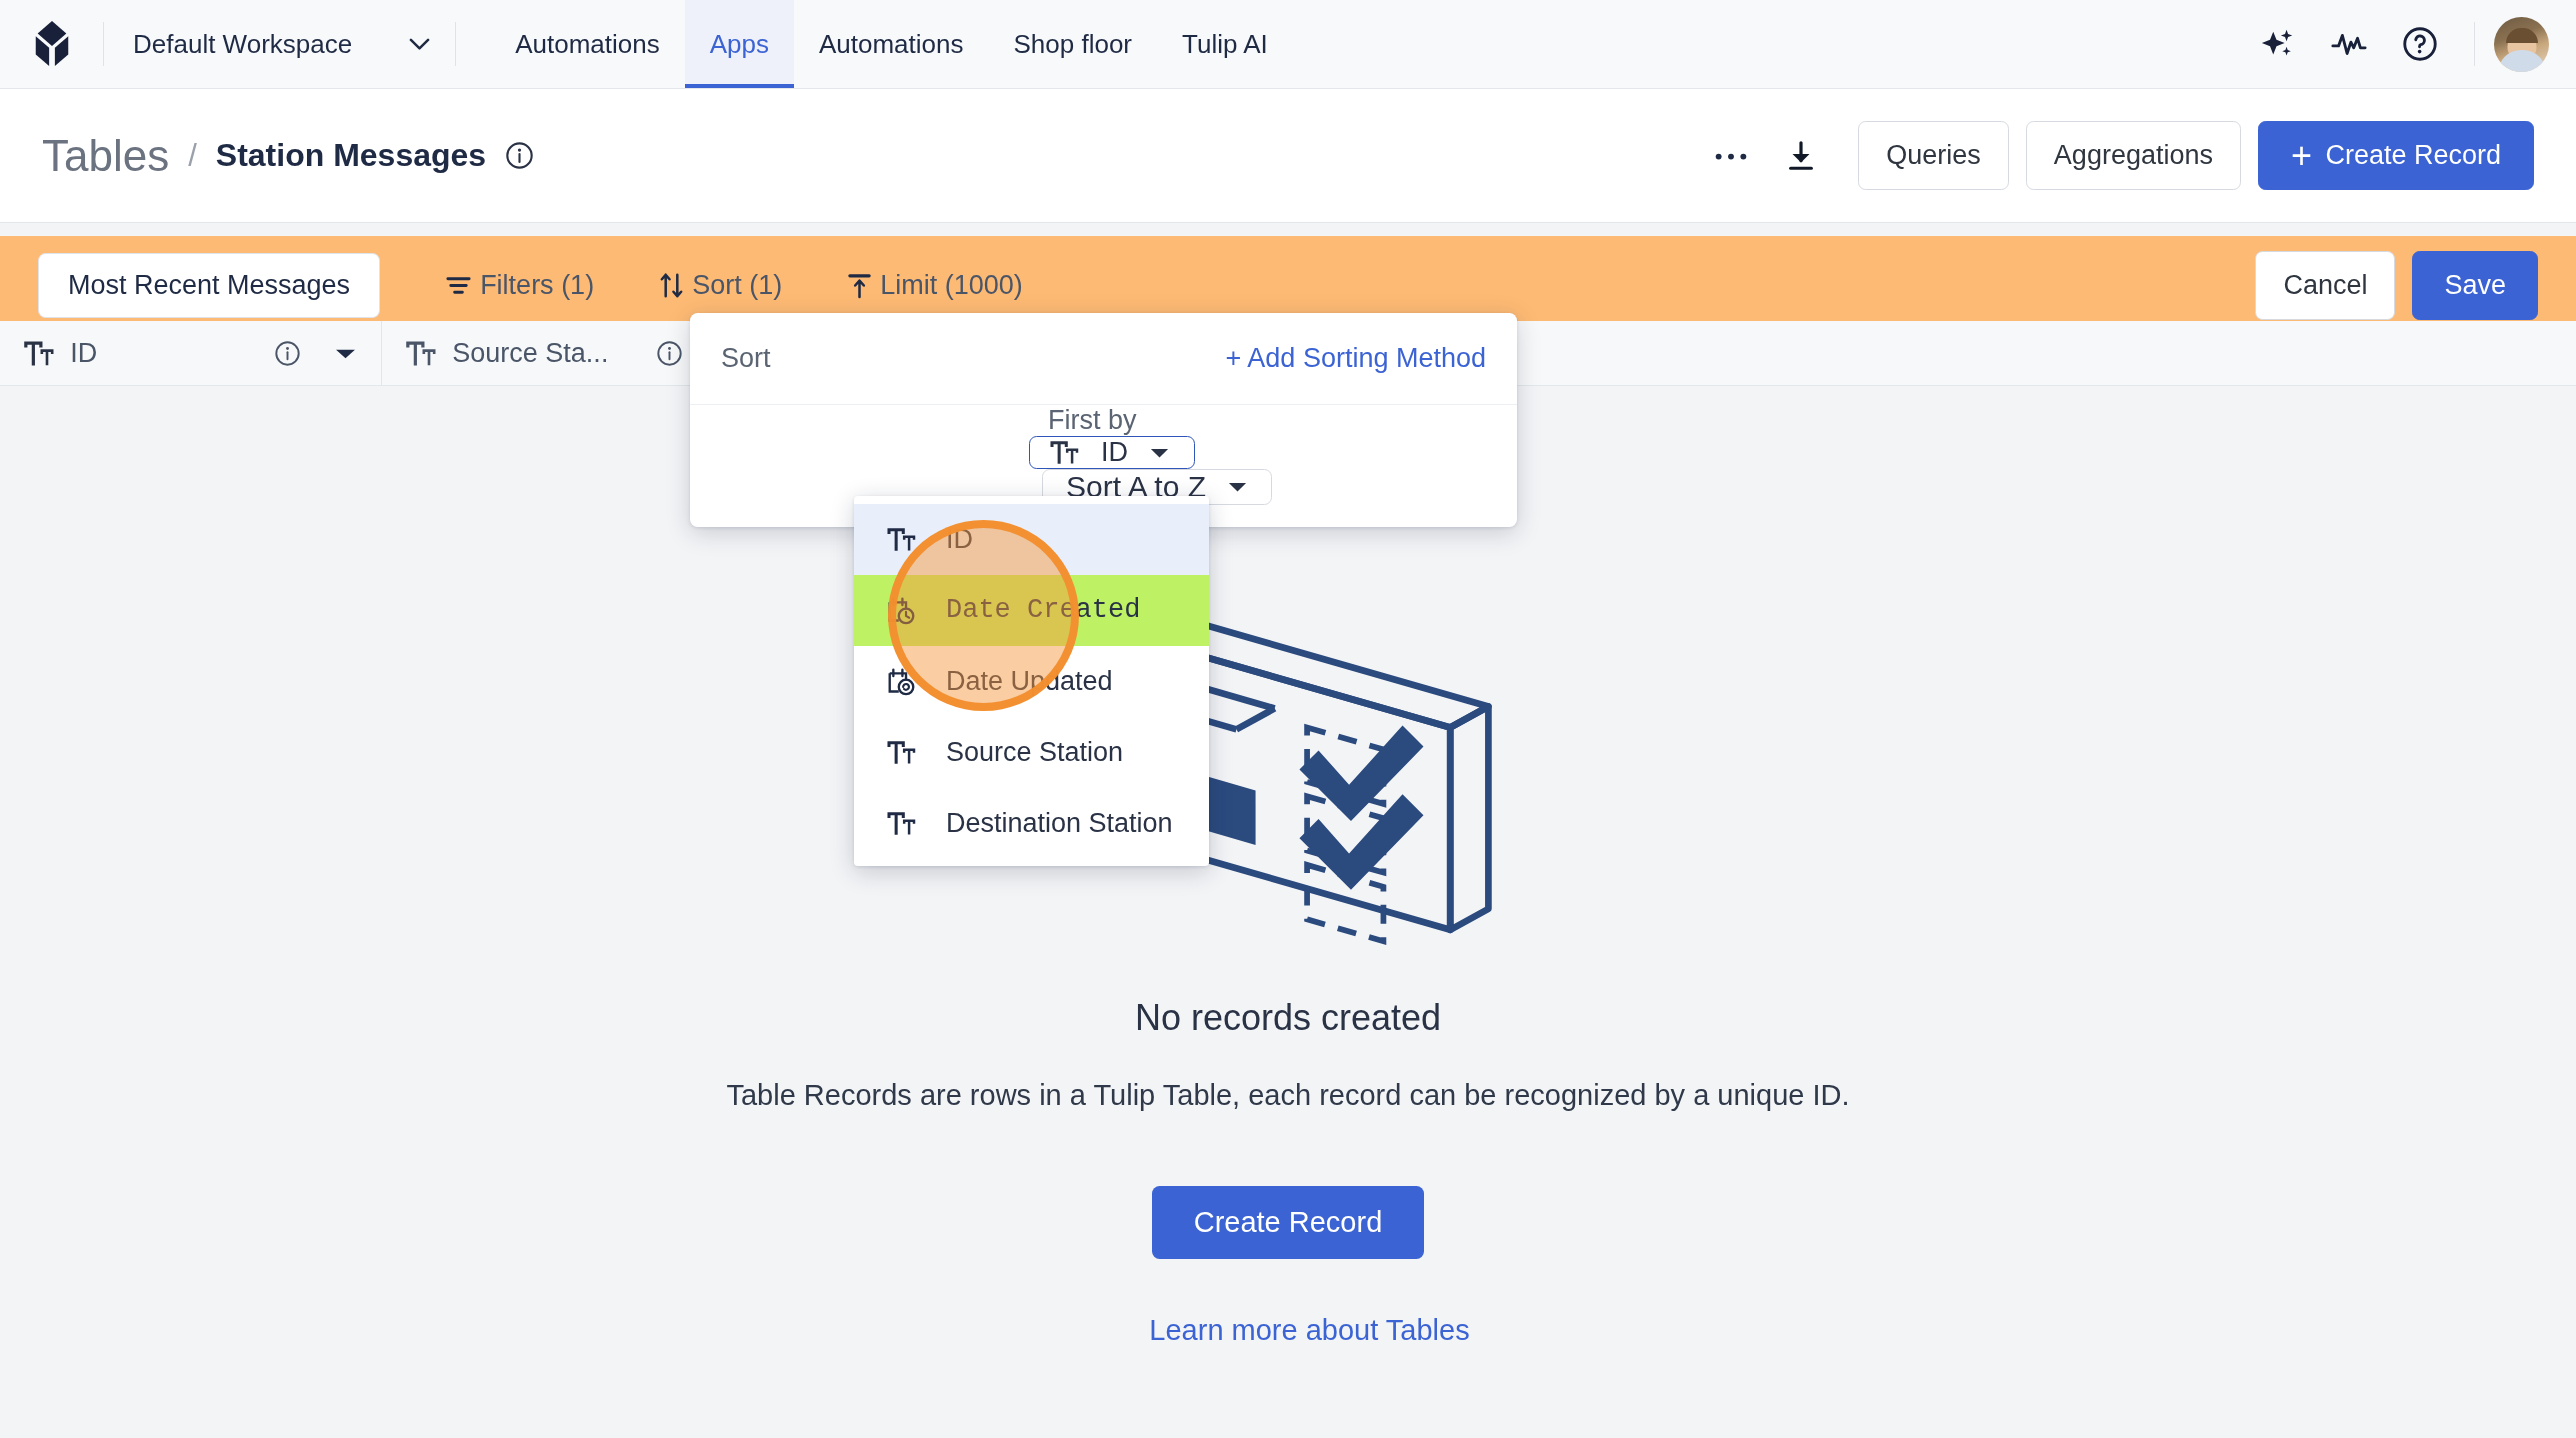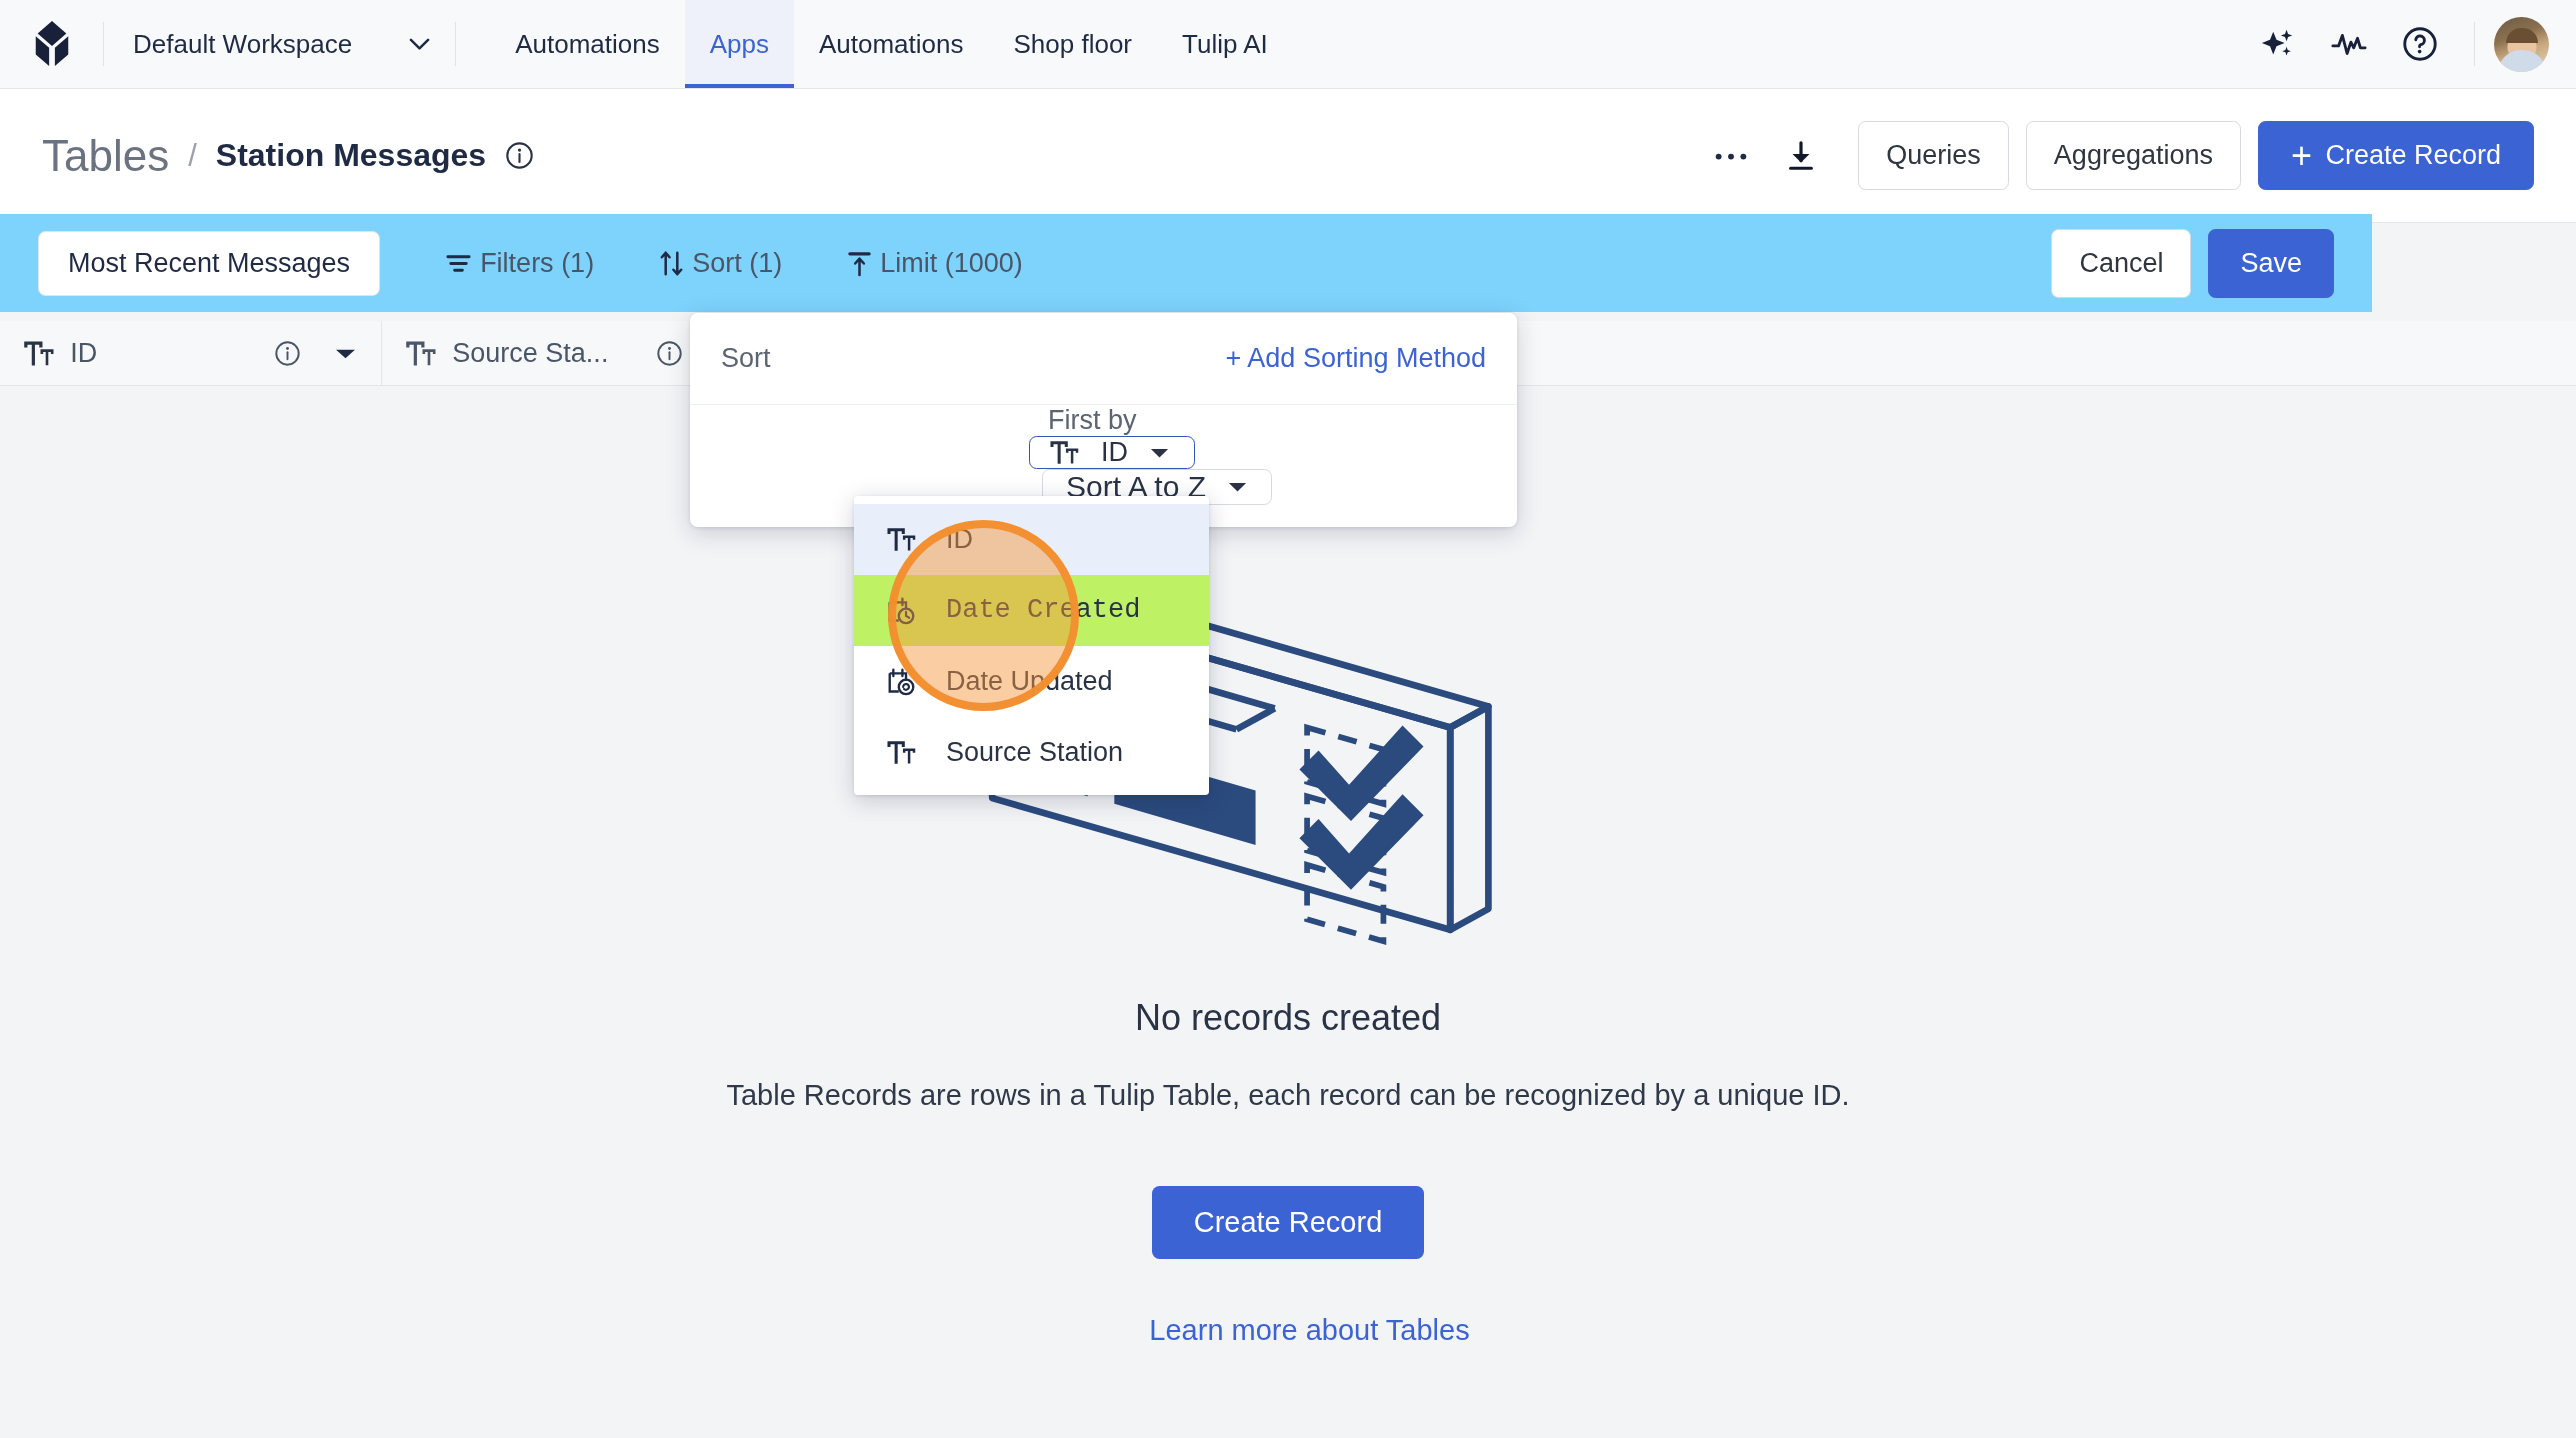--- a/index.html
+++ b/index.html
@@ -87,22 +87,22 @@
     display:flex; align-items:center; justify-content:center; margin-left:17px;
     font-family:"Liberation Sans", sans-serif; white-space:nowrap;
   }
   .btn-primary{
     background:#3b63d4; border-color:#3b63d4; color:#fff; gap:13.4px; padding:0 32px;
   }
   .plus{ font-size:36px; line-height:1; font-weight:300; }
 
   
   .toolbar{
-    position:absolute; left:0; top:214px; width:2372px; height:98px;
-    background:#7dd3fc; display:flex; align-items:center; padding:0 38px;
+    position:absolute; left:0; top:236px; width:2576px; height:98px;
+    background:#fdba74; display:flex; align-items:center; padding:0 38px;
   }
   .pill{
     height:65px; background:#fff; border:1px solid #dfe3ea; border-radius:7.6px;
     display:flex; align-items:center; padding:0 29px; font-size:27px; color:#1f2a44;
     cursor:pointer; white-space:nowrap;
   }
   .tool-btn{
     display:flex; align-items:center; gap:6px; margin-left:63px;
     font-size:27px; color:#4a5568; cursor:pointer; white-space:nowrap;
   }
@@ -455,16 +455,23 @@
   </div>
 
   <div class="field-opt">
     <svg width="31" height="25" viewBox="0 0 34 28">
       <path d="M3 6 L3 3 L19 3 L19 6 M11 3 L11 25" stroke="#1f2a44" stroke-width="3.4" fill="none" stroke-linecap="square"></path>
       <path d="M20 13 L20 11 L31 11 L31 13 M25.5 11 L25.5 25" stroke="#1f2a44" stroke-width="2.8" fill="none" stroke-linecap="square"></path>
     </svg>
     <span>Source Station</span>
   </div>
 
+  <div class="field-opt">
+    <svg width="31" height="25" viewBox="0 0 34 28">
+      <path d="M3 6 L3 3 L19 3 L19 6 M11 3 L11 25" stroke="#1f2a44" stroke-width="3.4" fill="none" stroke-linecap="square"></path>
+      <path d="M20 13 L20 11 L31 11 L31 13 M25.5 11 L25.5 25" stroke="#1f2a44" stroke-width="2.8" fill="none" stroke-linecap="square"></path>
+    </svg>
+    <span>Destination Station</span>
+  </div>
 </div>
 
 <div class="click-halo"></div>
 
 
 </body></html>

